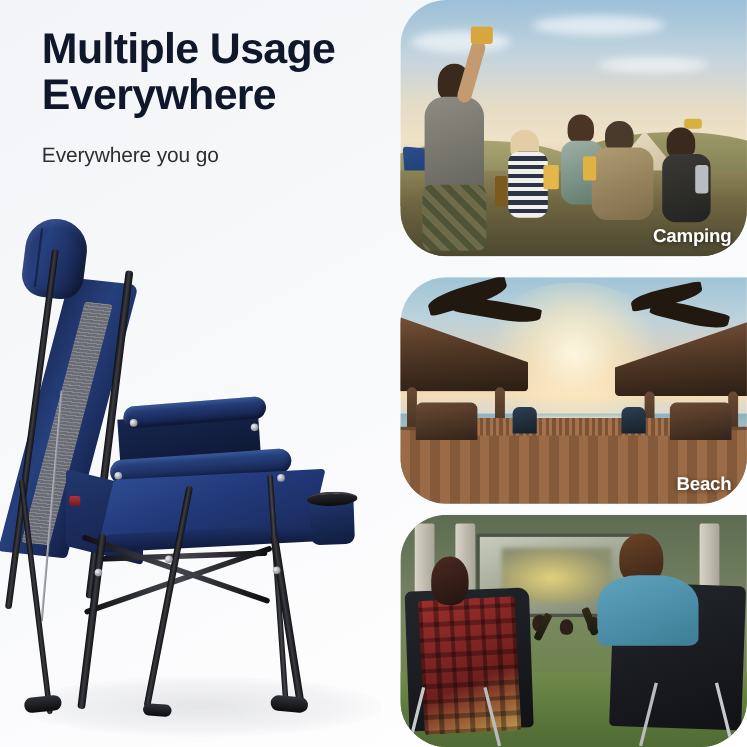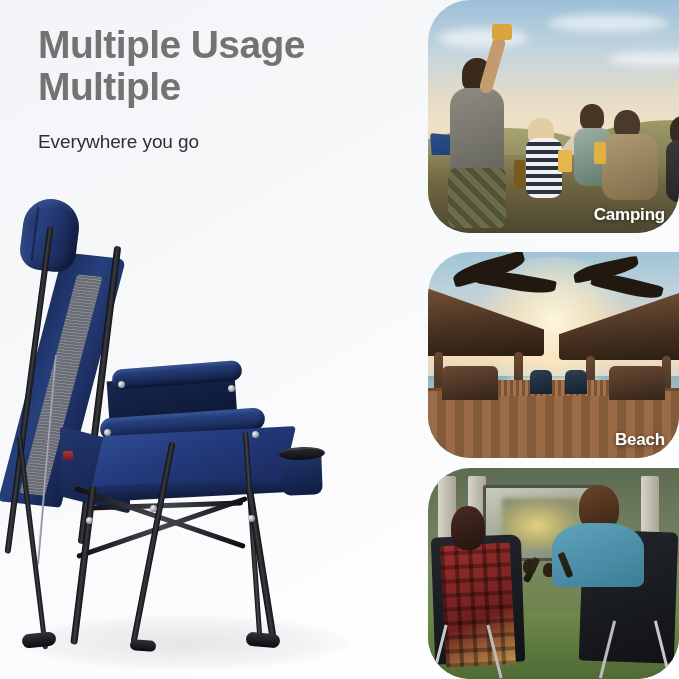--- a/index.html
+++ b/index.html
@@ -10,21 +10,21 @@
     overflow:hidden; position:relative;
   }
   .stage { position:absolute; inset:0; }
 
   
   .left { position:absolute; left:0; top:0; width:400px; height:679px; }
 
   .headline {
     position:absolute; left:38px; top:24px; width:345px;
     font-size:39px; line-height:1.07; font-weight:bold;
-    color:#737373; letter-spacing:-0.6px;
+    color:#0f172a; letter-spacing:-0.6px;
   }
   .subtitle {
     position:absolute; left:38px; top:129px; width:330px;
     font-size:19px; line-height:1.32; color:#2f2f33; letter-spacing:-0.1px;
   }
 
   
   .chair { position:absolute; left:0px; top:185px; width:370px; height:494px; }
   .chair div, .chair span { position:absolute; }
 
@@ -130,21 +130,21 @@
   .foot-b{ left:246px; top:448px; width:34px; height:14px; transform:rotate(5deg); }
   .foot-c{ left:130px; top:455px; width:26px; height:11px; transform:rotate(4deg); }
 
   .joint{ background:radial-gradient(circle at 35% 35%,#f2f3f5,#9a9da4 60%,#55575d 100%);
           border-radius:50%; width:7px; height:7px; }
   .clip-red{ left:63px; top:266px; width:10px; height:9px; border-radius:2px;
              background:linear-gradient(180deg,#b3313a,#6d1a20); }
 
   
   .panels{ position:absolute; right:0; top:0; width:289px; height:679px; }
-  .panel{ position:absolute; right:0; width:251px; overflow:hidden;
+  .panel{ position:absolute; right:0; width:315px; overflow:hidden;
           border-radius:42px 0 0 42px; }
   .panel .scene{ position:absolute; inset:0; }
   .panel .caption{
     position:absolute; right:14px; bottom:8px; color:#ffffff; font-weight:bold;
     font-size:17px; letter-spacing:-0.2px; text-shadow:0 1px 4px rgba(0,0,0,.55);
   }
   #panel-camping{ top:0;    height:233px; border-radius:42px 0 42px 42px; }
   #panel-beach  { top:252px;height:206px; border-radius:42px 0 42px 42px; }
   #panel-fest   { top:468px;height:211px; border-radius:42px 0 42px 42px; }
 
@@ -217,21 +217,21 @@
 </style>
 </head>
 <body>
 
 <div class="stage">
 
   <div class="left">
 
     <div class="headline">
       <div>Multiple Usage</div>
-      <div>Multiple</div>
+      <div>Everywhere</div>
     </div>
 
     <div class="subtitle">
       <div>Everywhere you go</div>
     </div>
 
     <div class="chair">
       <div class="shadow-floor"></div>
 
       <div class="backrest"></div>

